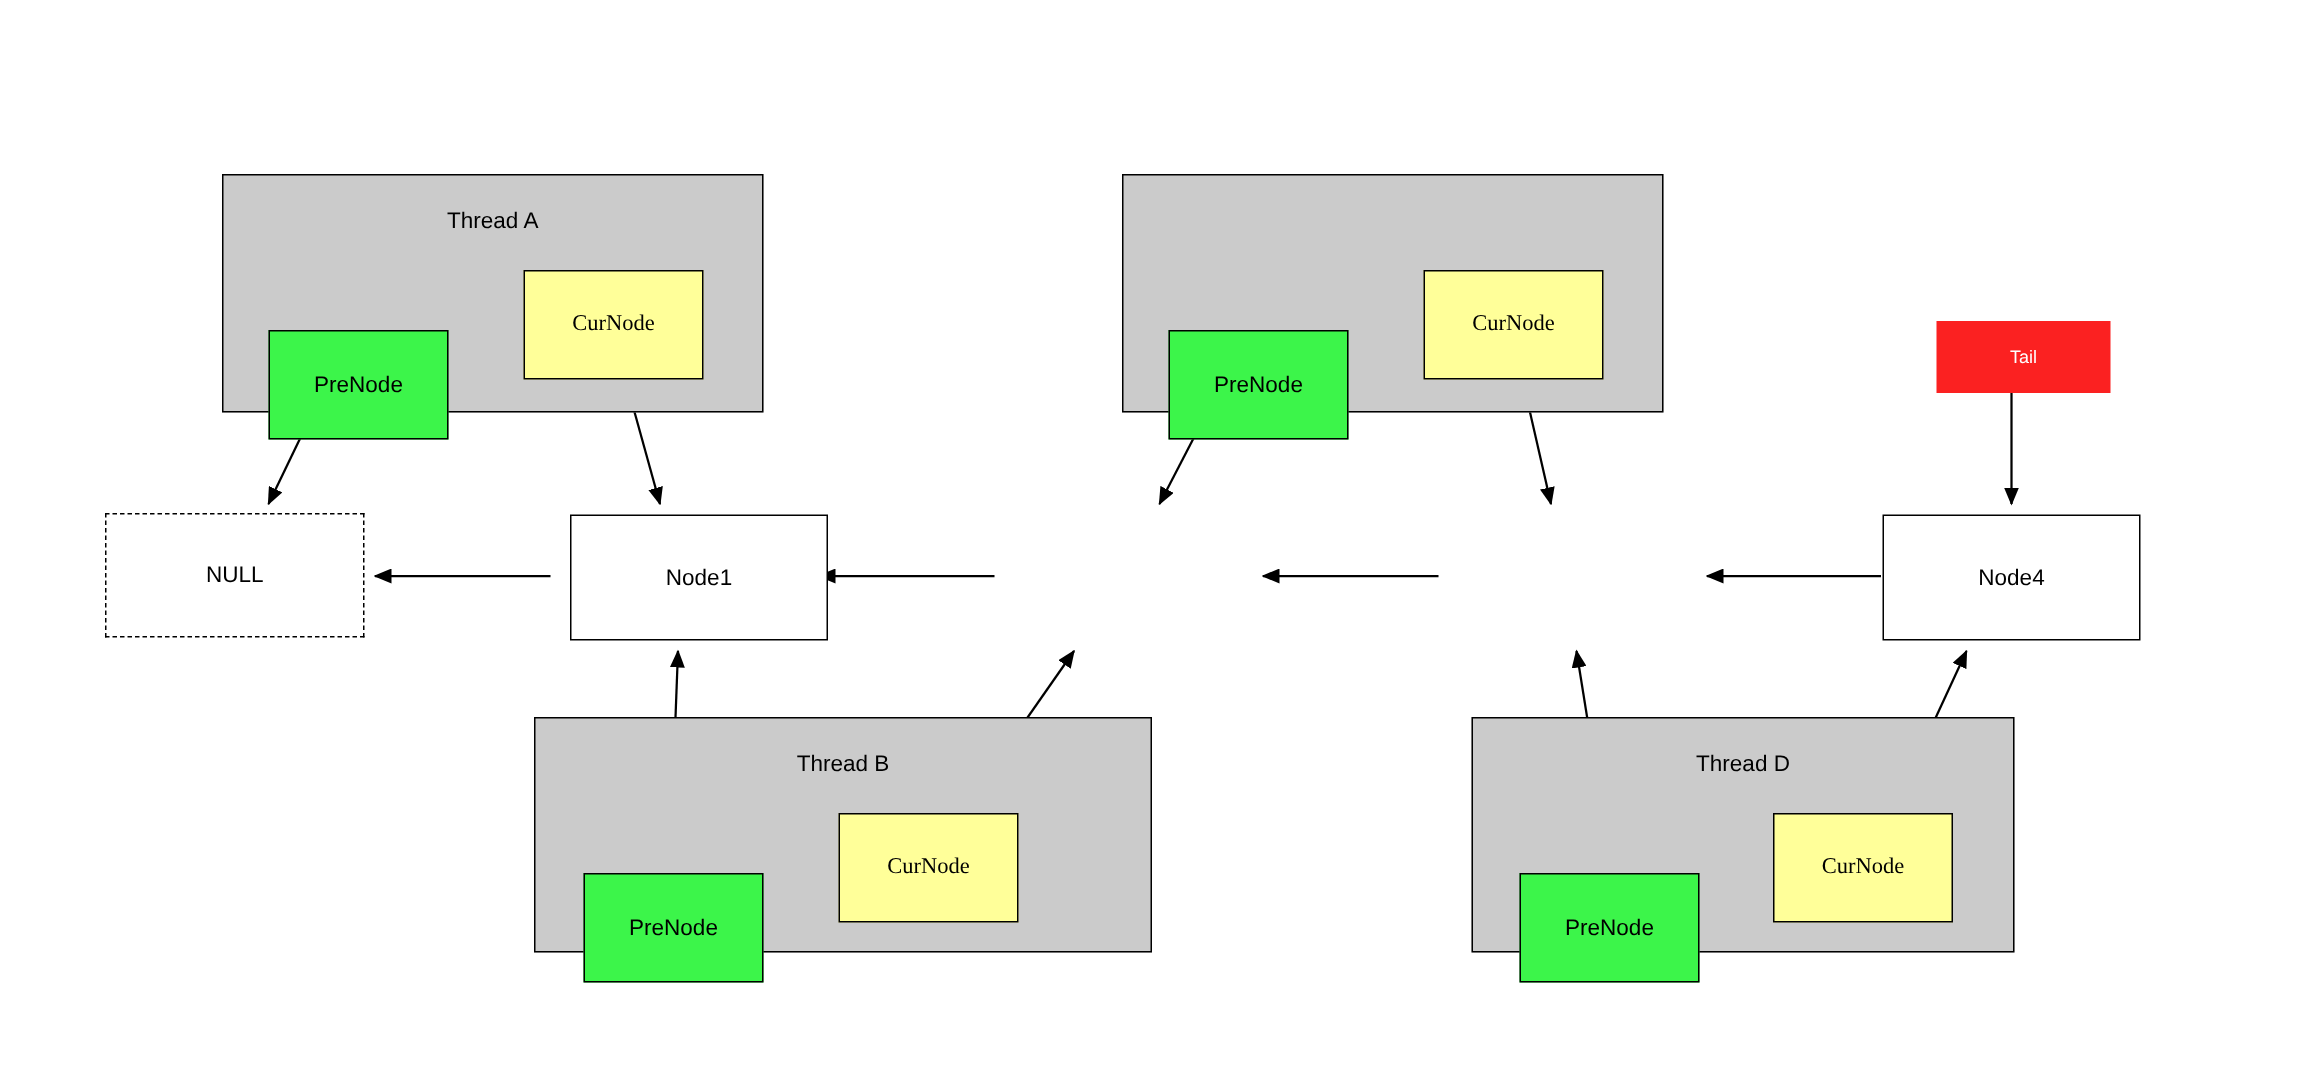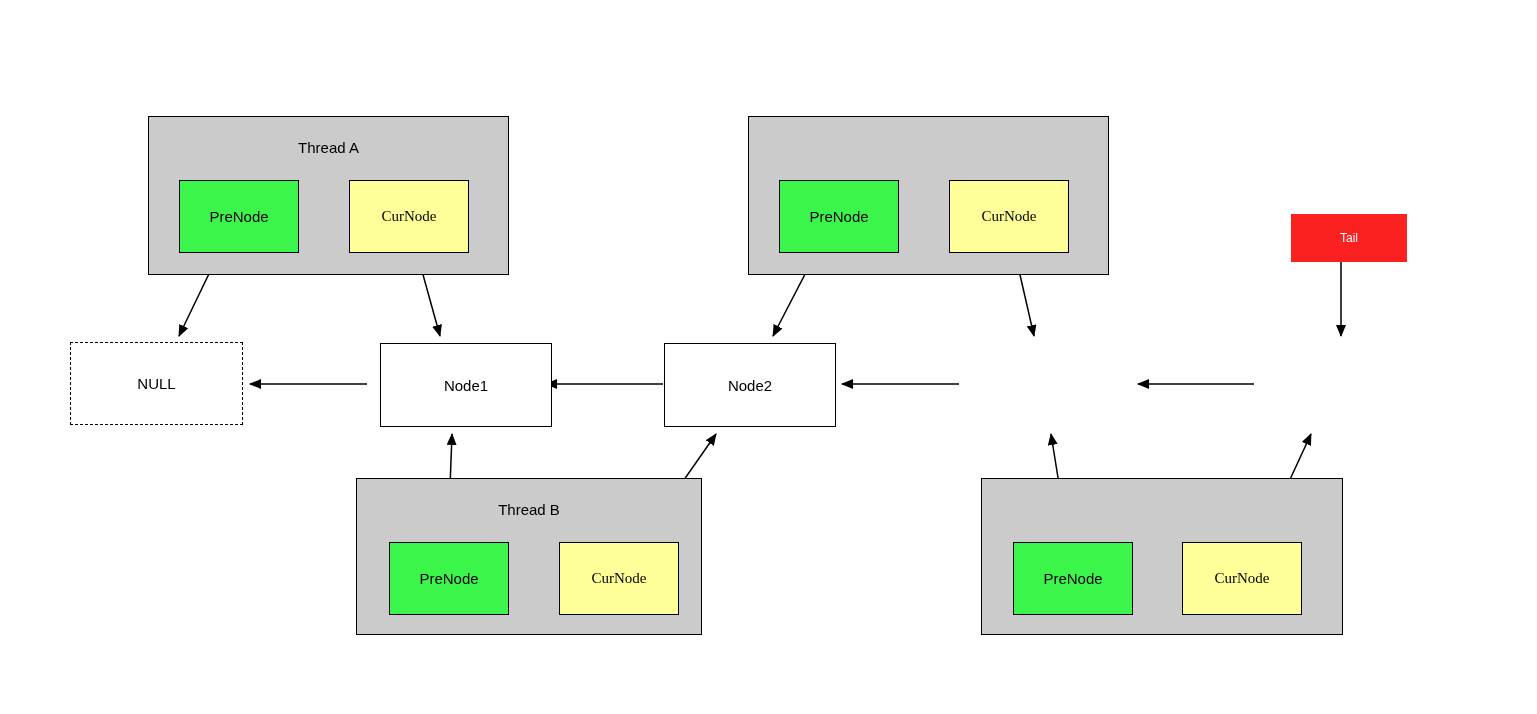--- a/index.html
+++ b/index.html
@@ -46,21 +46,21 @@
     position: absolute;
     width: 120px;
     height: 73px;
     border: 1px solid var(--box_border, #000);
     box-sizing: border-box;
     display: flex;
     align-items: center;
     justify-content: center;
     font-size: 15px;
   }
-  .prenode { background: var(--prenode_bg, #3f4); }
+  .prenode { background: var(--prenode_bg, #3f4); margin-top: 40px; }
   .curnode { background: var(--curnode_bg, #ff9); font-family: Liberation Serif, serif; }
   .node {
     position: absolute;
     width: 172px;
     height: 84px;
     background: var(--node_bg, #fff);
     border: 1px solid var(--box_border, #000);
     box-sizing: border-box;
     display: flex;
     align-items: center;
@@ -112,30 +112,31 @@
     <div class="thread-title">Thread A</div>
     <div class="inner-box prenode" style="left:30px; top:63px">PreNode</div>
     <div class="inner-box curnode" style="left:200px; top:63px">CurNode</div>
   </div>
 
   <div class="thread" style="left:748px; top:116px; width:361px; height:159px">
     <div class="inner-box prenode" style="left:30px; top:63px">PreNode</div>
     <div class="inner-box curnode" style="left:200px; top:63px">CurNode</div>
   </div>
 
-  <div class="thread" style="left:356px; top:478px; width:346px; height:157px">
+  <div class="thread" style="left:356px; top:478px; width:412px; height:157px">
     <div class="thread-title">Thread B</div>
     <div class="inner-box prenode" style="left:32px; top:63px">PreNode</div>
     <div class="inner-box curnode" style="left:202px; top:63px">CurNode</div>
   </div>
 
   <div class="thread" style="left:981px; top:478px; width:362px; height:157px">
+    <div class="thread-title">Thread D</div>
     <div class="inner-box prenode" style="left:31px; top:63px">PreNode</div>
     <div class="inner-box curnode" style="left:200px; top:63px">CurNode</div>
   </div>
 
   <div class="node dashed" style="left:70px; top:342px; width:173px; height:83px">NULL</div>
   <div class="node" style="left:380px; top:343px">Node1</div>
-  <div class="node" style="left:664px; top:343px">Node2</div>
+  <div class="node" style="left:1255px; top:343px">Node4</div>
 
   <div class="tail" style="left:1291px; top:214px">Tail</div>
 
 </div>
 
 </body></html>

